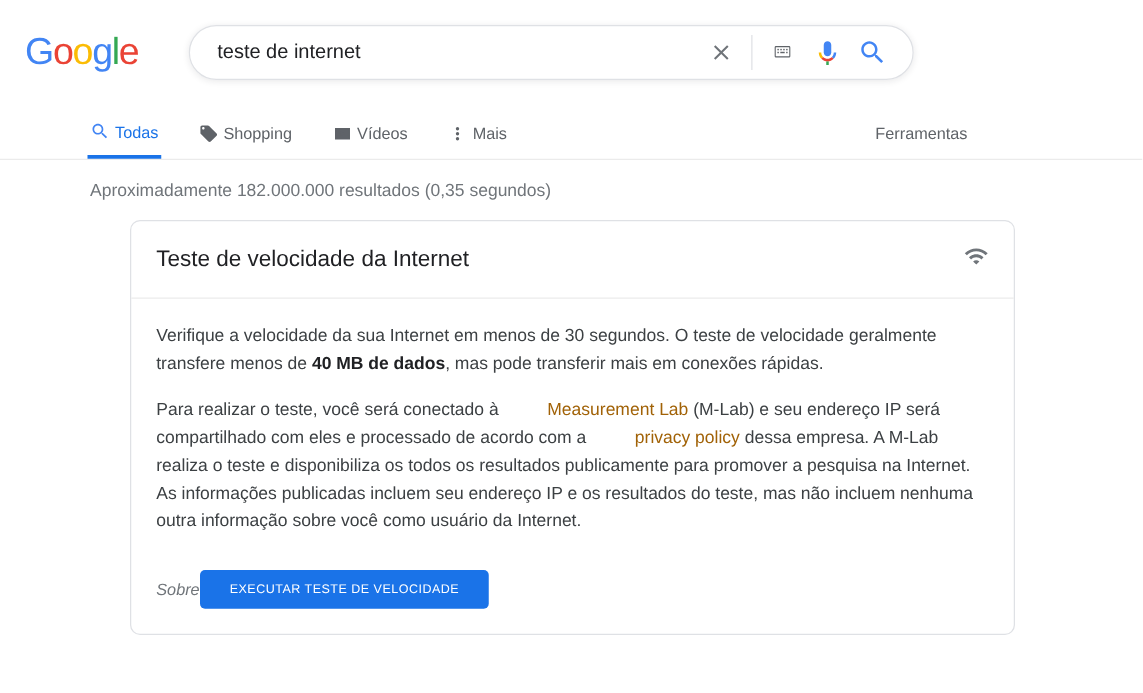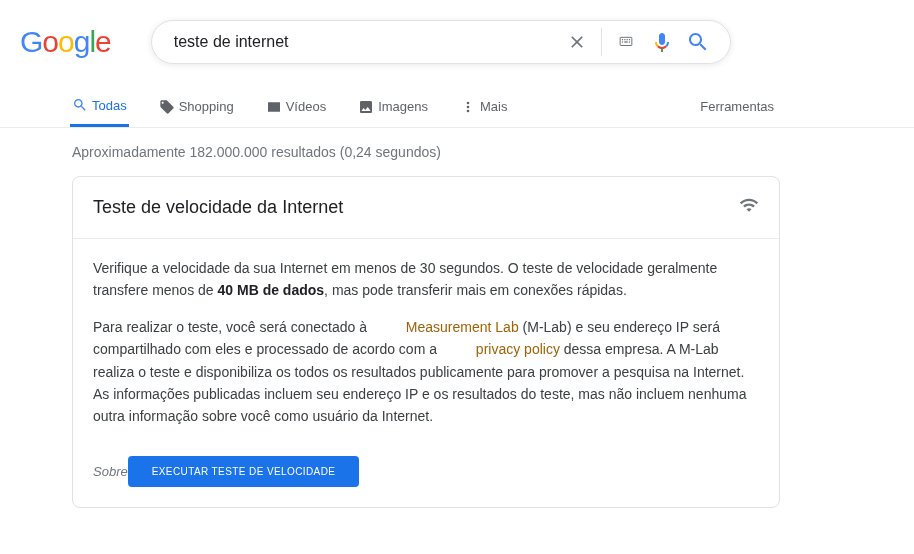--- a/index.html
+++ b/index.html
@@ -90,20 +90,21 @@
     margin-right: 140px;
     cursor: pointer;
   }
   .results-stats {
     color: #70757a;
     font-size: 14px;
     padding: 16px 0 16px 72px;
   }
   .content {
     padding-left: 72px;
+    margin-left: 32px;
   }
   .card {
     border: 1px solid #dfe1e5;
     border-radius: 8px;
     width: 708px;
     padding: 0;
   }
   .card-header {
     display: flex;
     align-items: center;
@@ -208,38 +209,32 @@
   </div>
   <div class="tab">
     <svg viewBox="0 0 24 24">
         <path fill="#5f6368" d="M4 6h16v12H4z" stroke="#5f6368" stroke-width="2"></path>
         <path fill="#5f6368" d="M10 9l5 3-5 3z"></path>
       </svg>
     <span>Vídeos</span>
   </div>
   <div class="tab">
     <svg viewBox="0 0 24 24">
-        <path fill="#5f6368" d="M21 19V5c0-1.1-.9-2-2-2H5c-1.1 0-2 .9-2 2v14c0 1.1.9 2 2 2h14c1.1 0 2-.9 2-2zM8.5 13.5l2.5 3.01L14.5 12l4.5 6H5l3.5-4.5z"></path>
-      </svg>
-    <span>Imagens</span>
-  </div>
-  <div class="tab">
-    <svg viewBox="0 0 24 24">
         <circle fill="#5f6368" cx="12" cy="6" r="2"></circle>
         <circle fill="#5f6368" cx="12" cy="12" r="2"></circle>
         <circle fill="#5f6368" cx="12" cy="18" r="2"></circle>
       </svg>
     <span>Mais</span>
   </div>
   <div class="tools">
     <span>Ferramentas</span>
   </div>
 </div>
 
-<div class="results-stats">Aproximadamente 182.000.000 resultados (0,24 segundos)</div>
+<div class="results-stats">Aproximadamente 182.000.000 resultados (0,35 segundos)</div>
 
 <div class="content">
   <div class="card">
     <div class="card-header">
       <span>Teste de velocidade da Internet</span>
       <span>
         <svg viewBox="0 0 24 24" width="20" height="20">
             <path fill="#70757a" d="M1 9l2 2c4.97-4.97 13.03-4.97 18 0l2-2C16.93 2.93 7.07 2.93 1 9zm8 8l3 3 3-3c-1.66-1.66-4.34-1.66-6 0zm-4-4l2 2c2.76-2.76 7.24-2.76 10 0l2-2C15.14 9.14 8.86 9.14 5 13z"></path>
           </svg>
       </span>

